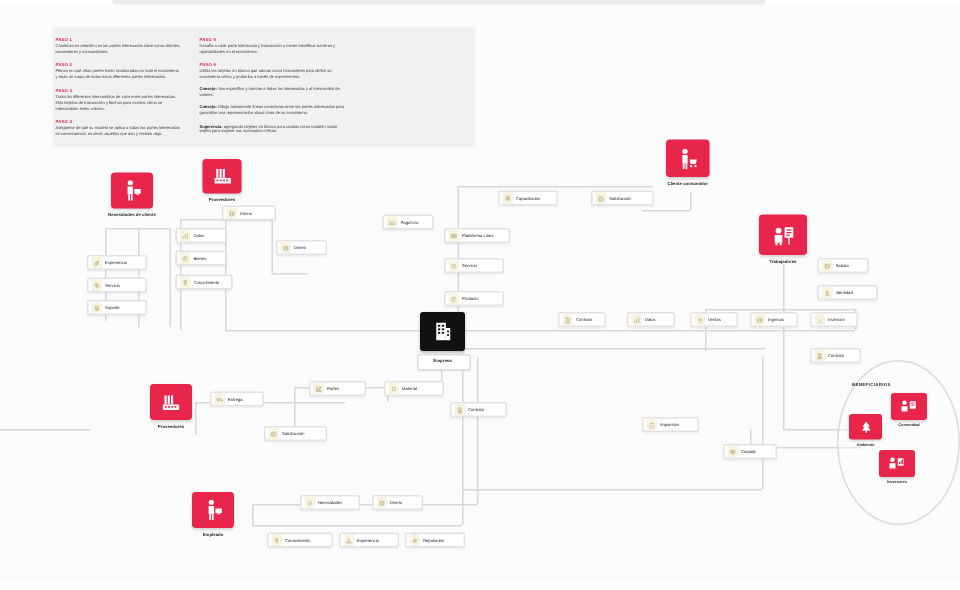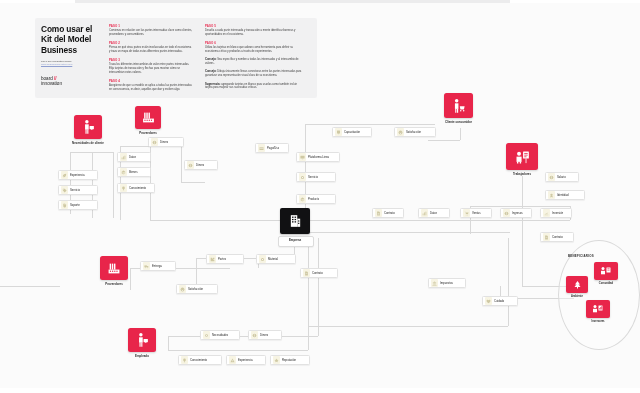--- a/index.html
+++ b/index.html
@@ -108,32 +108,20 @@
 </style>
 </head>
 <body>
 
 <div id="canvas">
 
   <div class="topstrip"></div>
 
   <div class="header-card">
 
-    <div class="hdr-col hdr-col-title">
-      <div class="hdr-title">Como usar el Kit del Model Business</div>
-      <div class="hdr-sub">
-        <span>Por a full explanation check</span>
-        <span class="hdr-link">www.boardofinnovation.com</span>
-      </div>
-      <div class="hdr-logo">
-        <span>board</span>
-        <span class="slash">//</span><br>
-        <span>innovation</span>
-      </div>
-    </div>
 
     <div class="hdr-col hdr-col-a">
       <div>
         <div class="step-h">PASO 1</div>
         <div class="step-b">Comienza en relación con las partes interesadas clave como clientes, proveedores y consumidores.</div>
       </div>
       <div>
         <div class="step-h">PASO 2</div>
         <div class="step-b">Piensa en qué otras partes están involucradas en todo el ecosistema y traza un mapa de todas estas diferentes partes interesadas.</div>
       </div>

